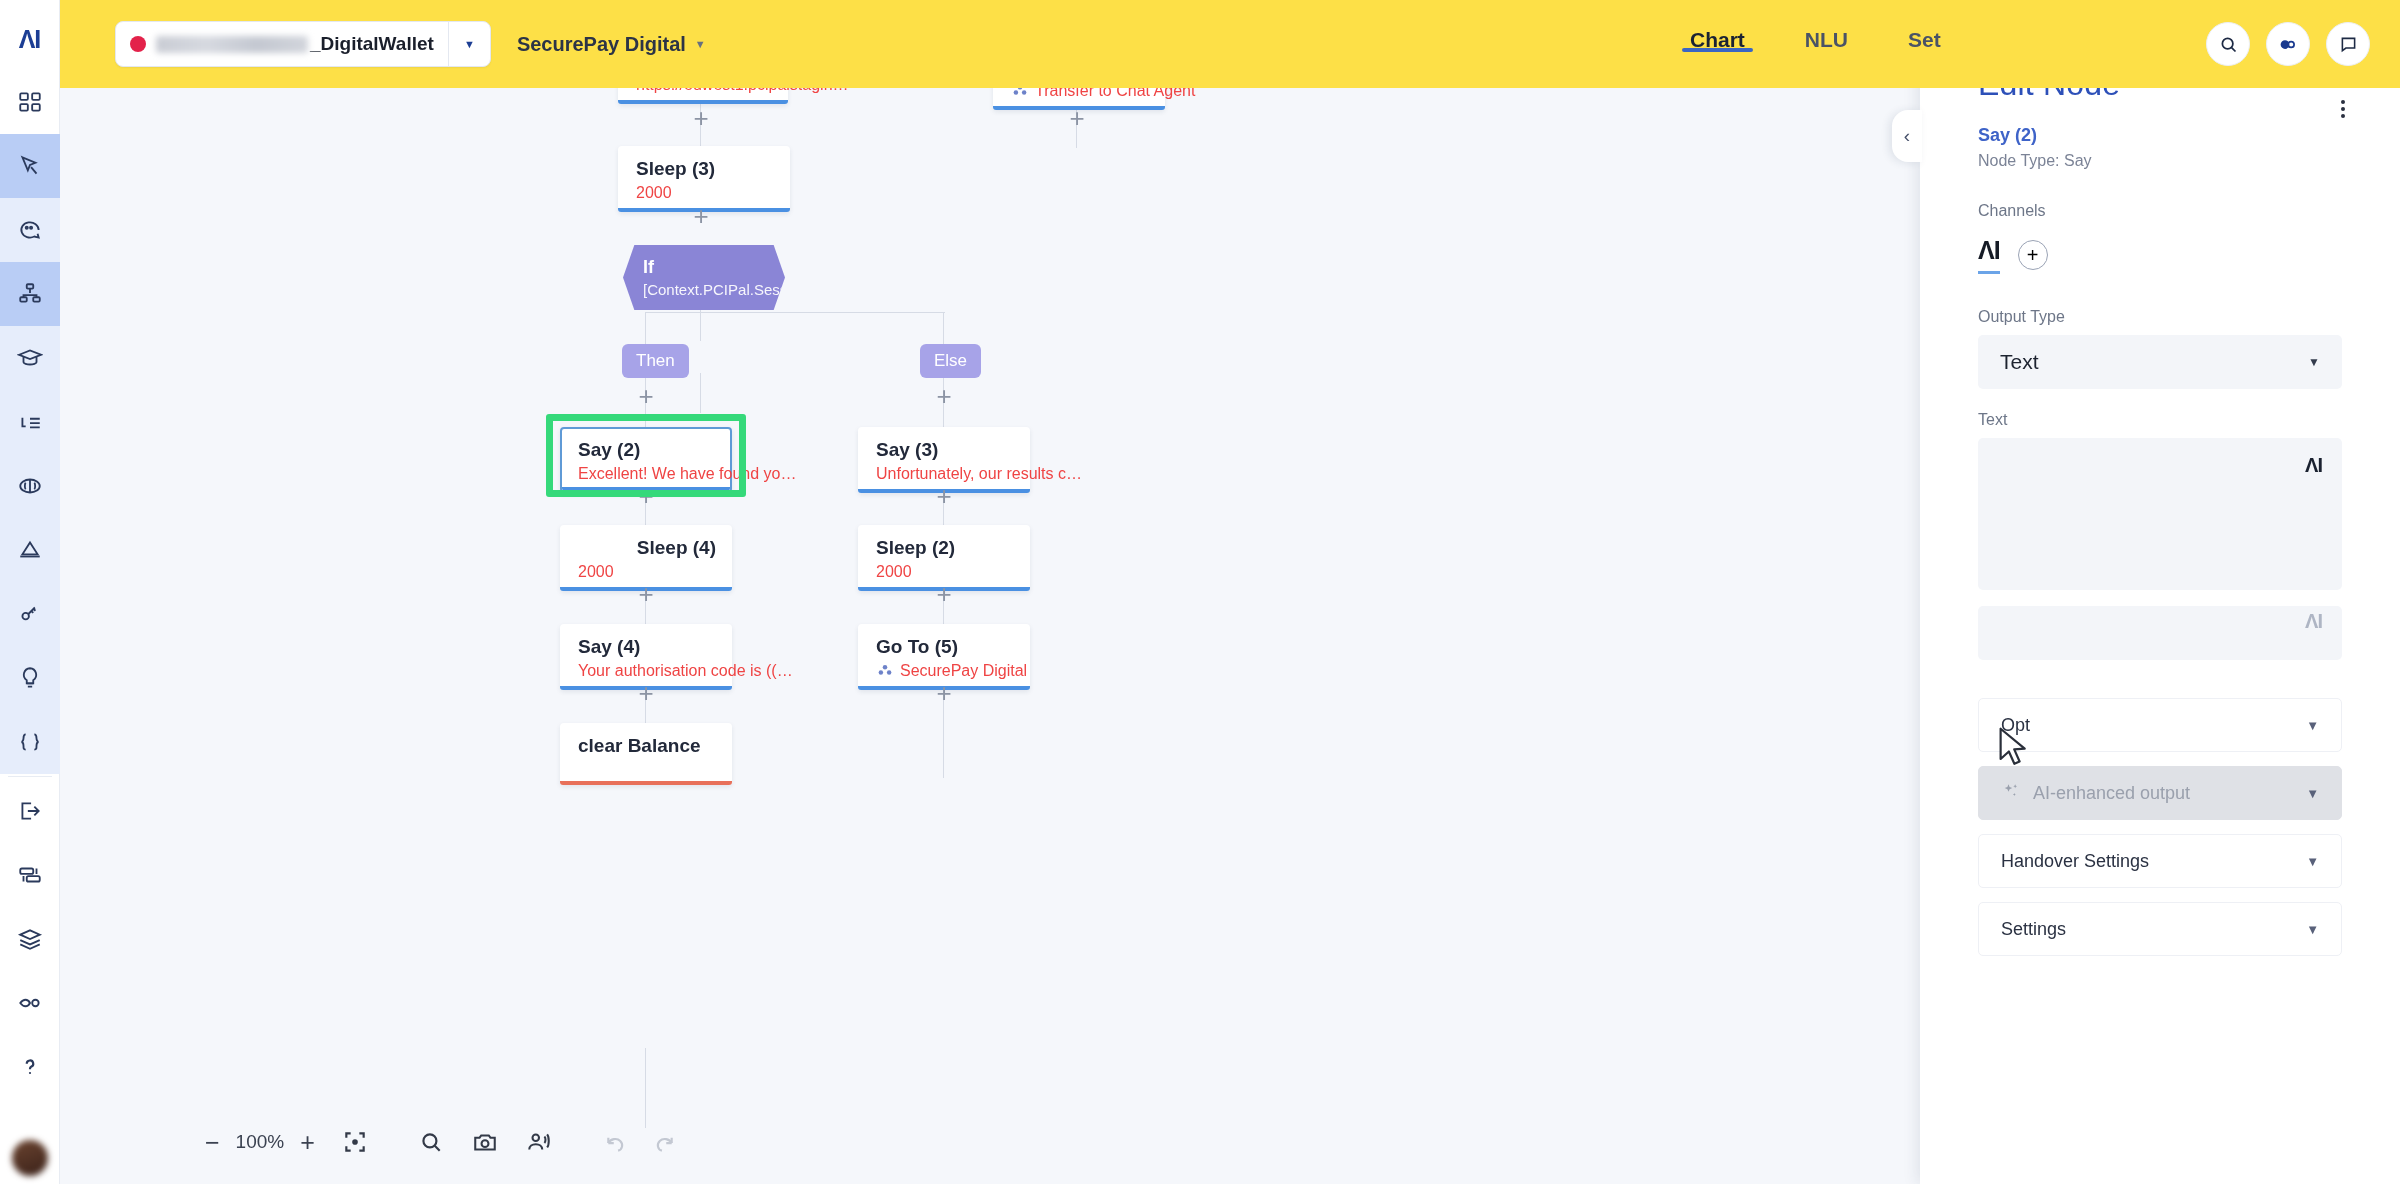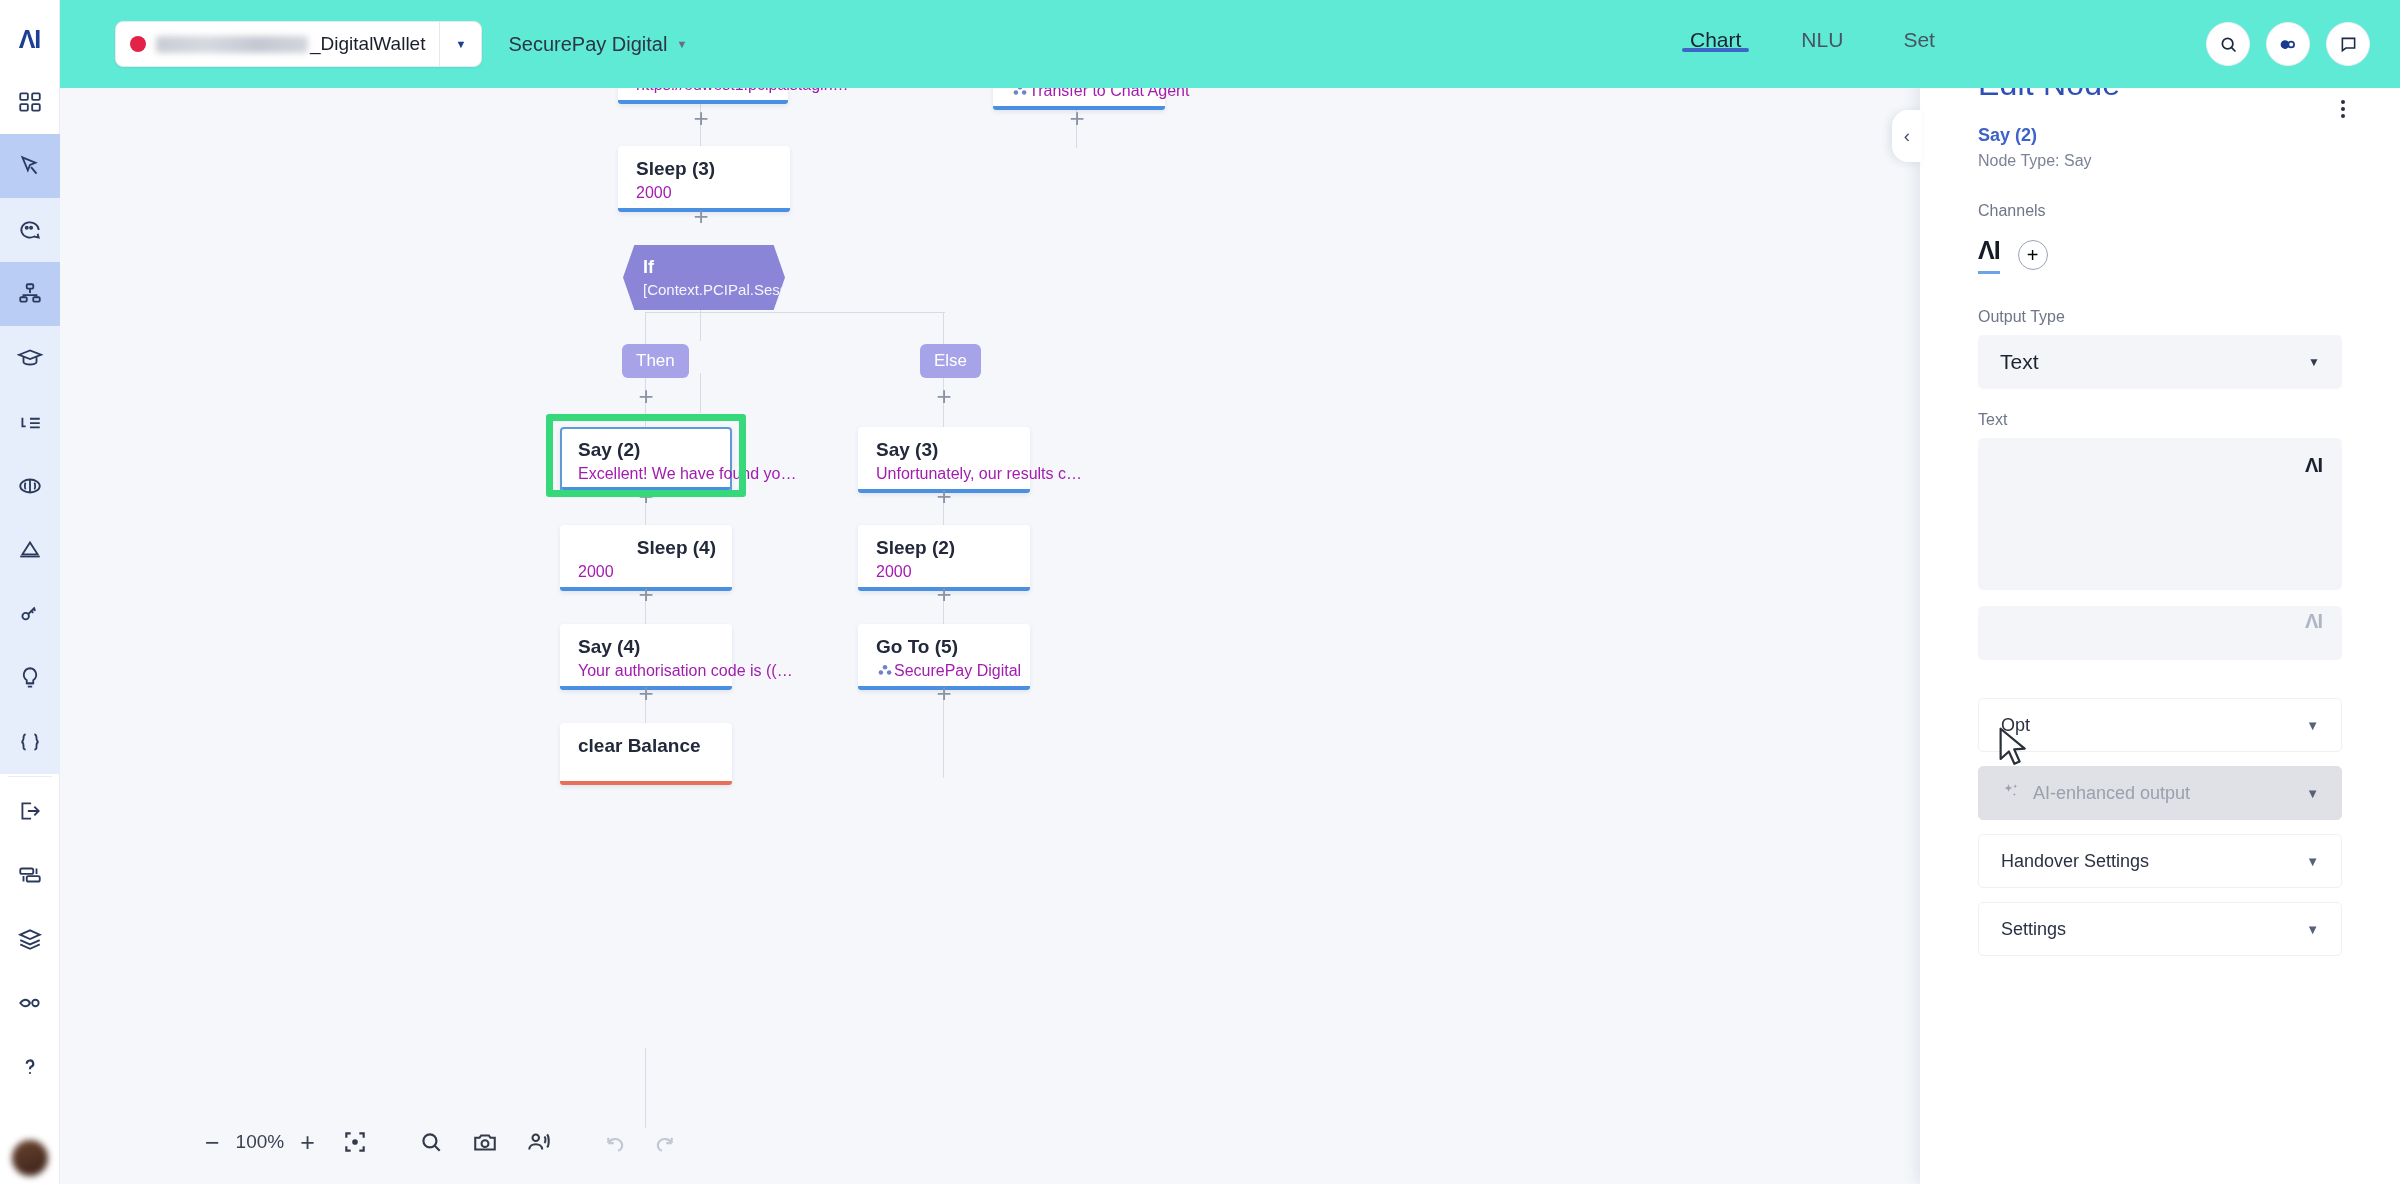--- a/index.html
+++ b/index.html
@@ -34,22 +34,23 @@
   .rail-avatar {
     position: absolute; bottom: 8px; left: 12px;
     width: 36px; height: 36px; border-radius: 50%;
     background: linear-gradient(160deg,#6b4430,#3a2119);
     filter: blur(3px);
   }
 
   
   .topbar {
     position: absolute; left: 60px; top: 0; right: 0; height: 88px;
-    background: #5eead4; display: flex; align-items: center;
+    background: #fde047; display: flex; align-items: center;
     z-index: 25;
+    font-weight: bold;
   }
   .proj-chip {
     margin-left: 55px; height: 46px; display: flex; align-items: center;
     background: #ffffff; border: 1px solid #e4e8f0; border-radius: 8px;
     box-shadow: 0 1px 2px rgba(20,30,60,.06);
     overflow: hidden;
   }
   .proj-dot { width: 16px; height: 16px; border-radius: 50%; background: #e3224a; margin: 0 10px 0 14px; }
   .proj-name { font-size: 19px; color: #1a1f2b; display: flex; align-items: center; padding-right: 14px; white-space: nowrap;}
   .proj-blur {
@@ -96,22 +97,22 @@
     position: absolute; background: #ffffff; border-radius: 4px;
     box-shadow: 0 2px 5px rgba(25,40,80,.09);
     padding: 12px 16px 10px 18px;
   }
   .node:after {
     content: ''; position: absolute; left: 0; right: 0; bottom: 0; height: 4px;
     background: #4a90e2; border-radius: 0 0 3px 3px;
   }
   .node.red:after { background: #e8705a; }
   .node-title { font-size: 19px; font-weight: 700; color: #22293a; white-space: nowrap; }
-  .node-sub { font-size: 16px; color: #a21caf; margin-top: 4px; white-space: nowrap;
-              display: flex; align-items: center; gap: 0; }
+  .node-sub { font-size: 16px; color: #ef4444; margin-top: 4px; white-space: nowrap;
+              display: flex; align-items: center; gap: 6px; }
   .node-sub svg { width: 18px; height: 18px; flex: none; }
   .node.selected { border: 2px solid #5f9ad6; padding: 10px 14px 8px 16px; }
 
   .hex {
     position: absolute; background: #8a85d6; color: #fff;
     padding: 12px 22px 12px 20px;
     clip-path: polygon(0% 50%, 7% 0%, 93% 0%, 100% 50%, 93% 100%, 7% 100%);
   }
   .hex-title { font-size: 18px; font-weight: 700; }
   .hex-sub { font-size: 15px; opacity: .93; margin-top: 3px; white-space: nowrap; }

